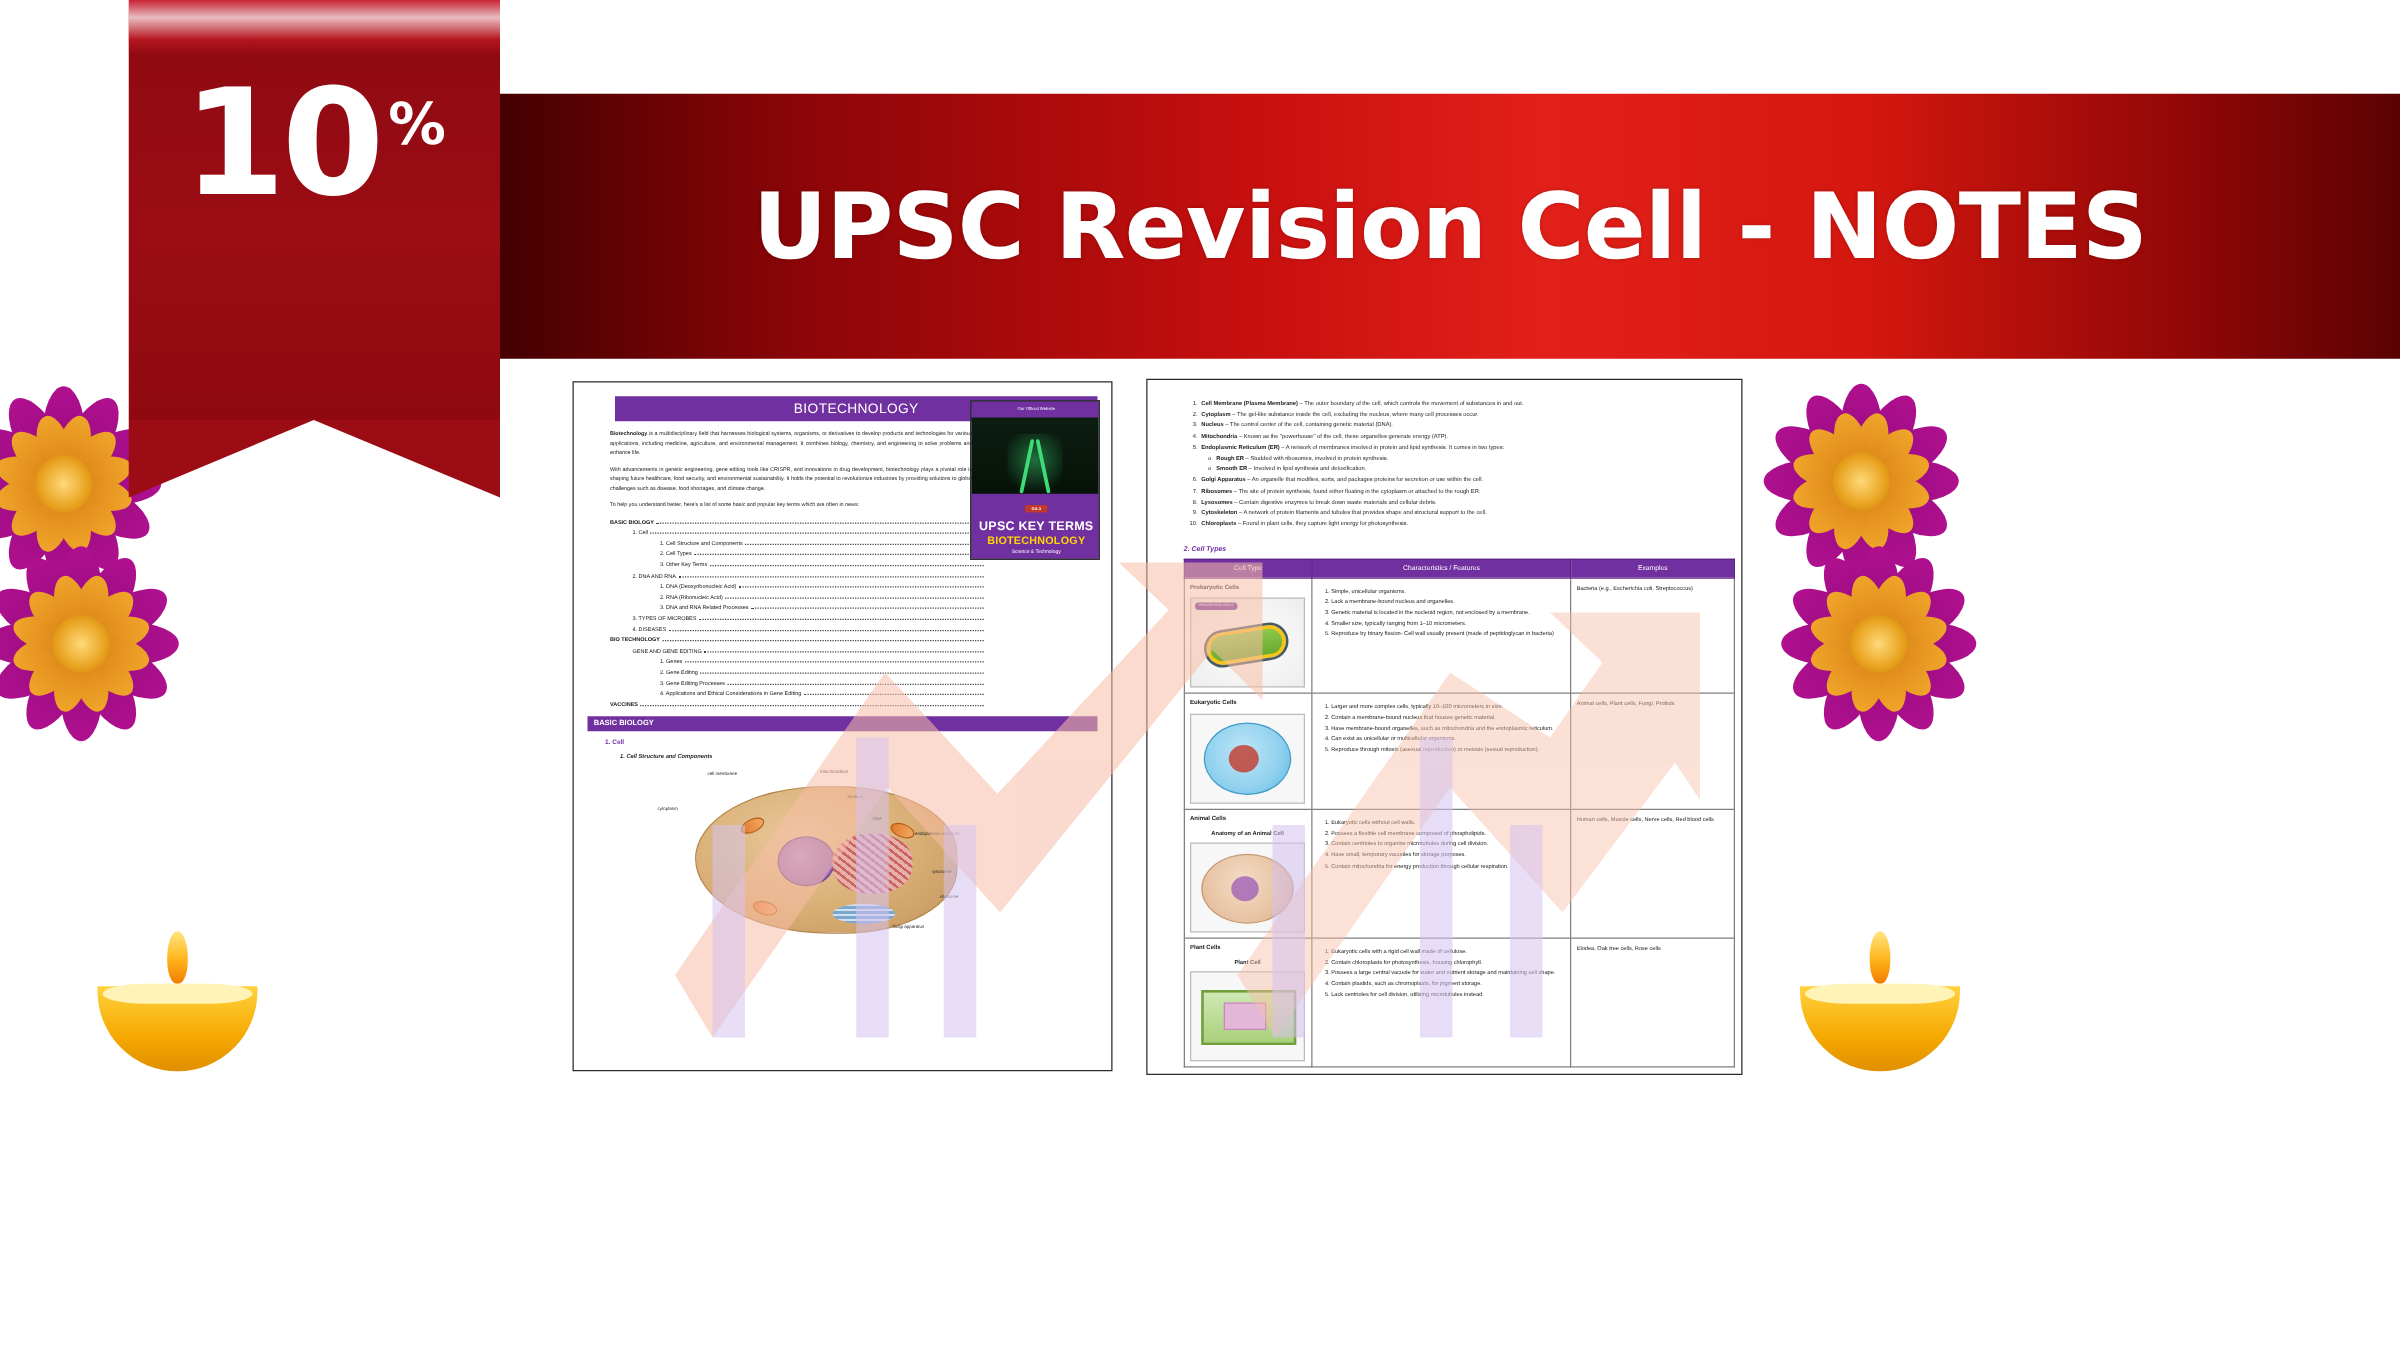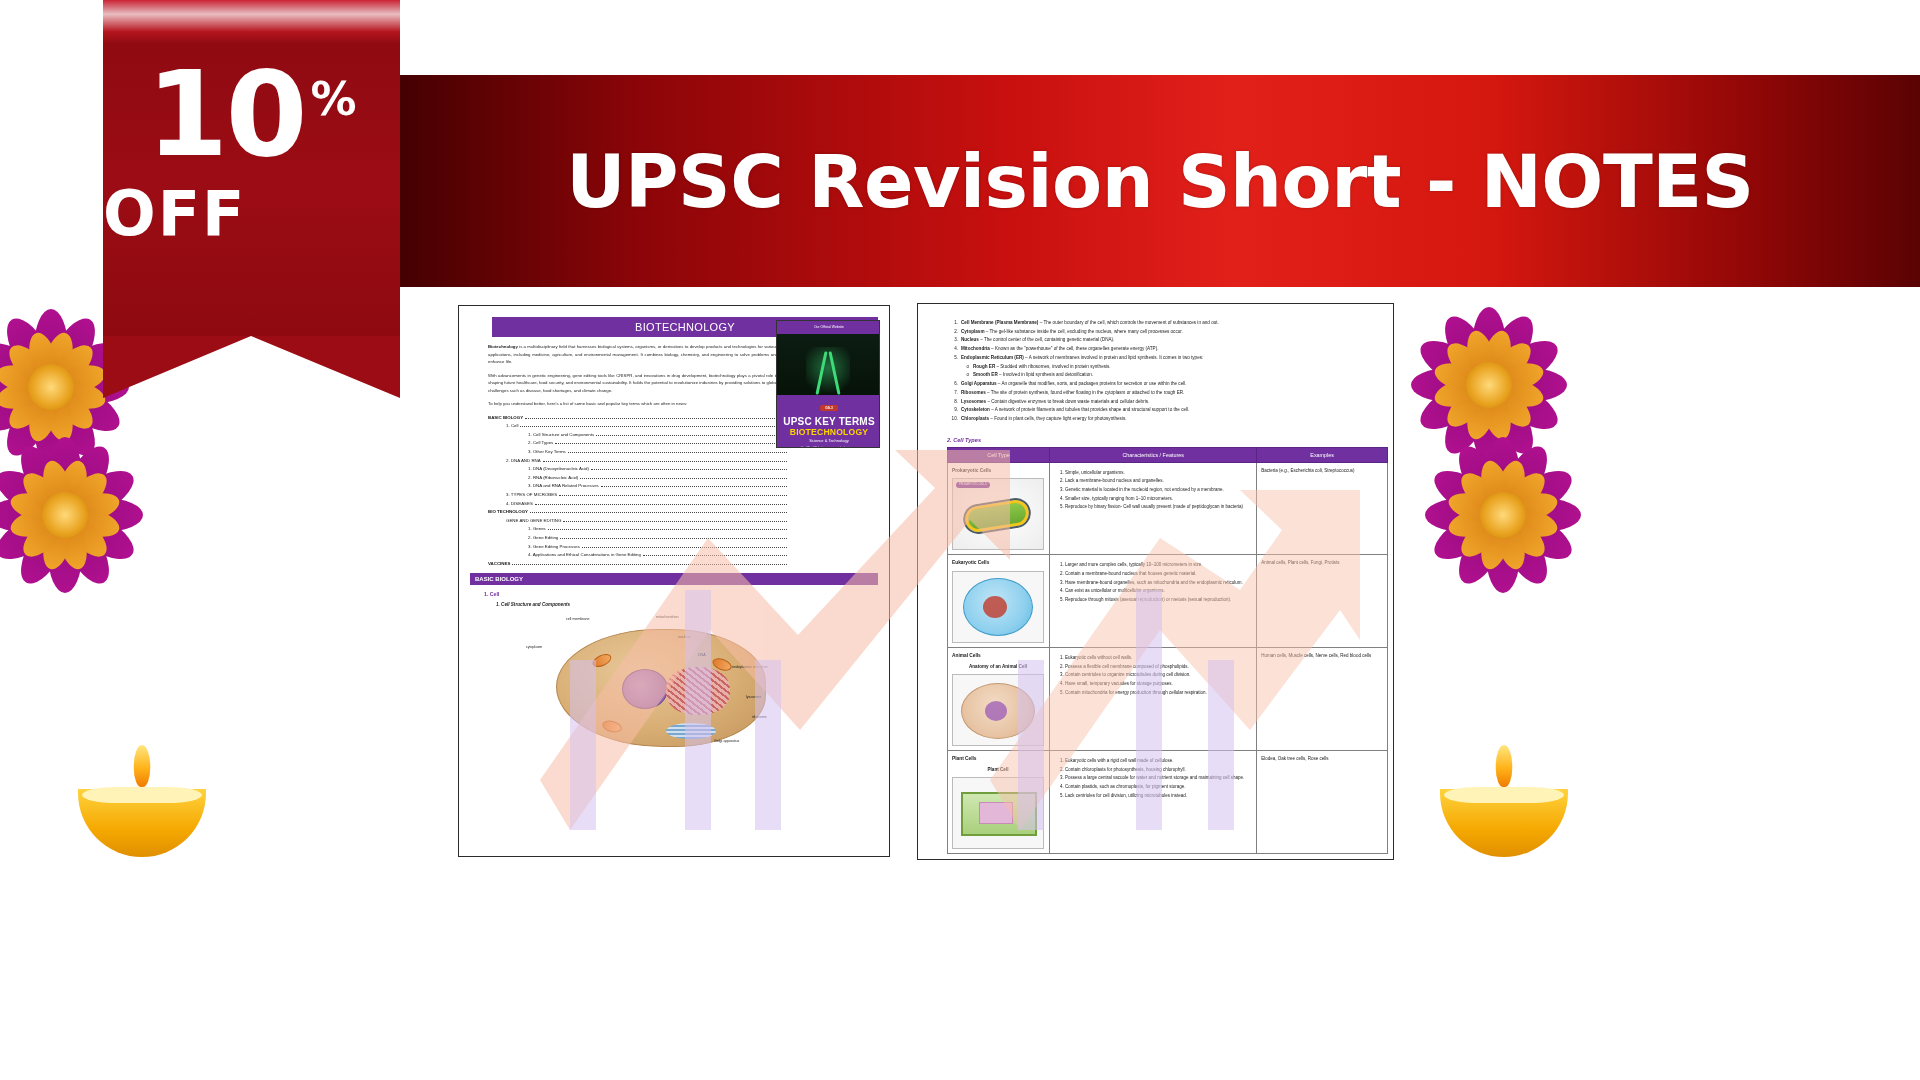--- a/index.html
+++ b/index.html
@@ -303,33 +303,32 @@
 
   
   .arrow-wm { position: absolute; z-index: 9; pointer-events: none; }
 </style>
 </head>
 <body>
 
 <div class="top-strip"></div>
 
 <div class="header-bar">
-  <div class="header-title">UPSC Revision Short - NOTES</div>
+  <div class="header-title">UPSC Revision Cell - NOTES</div>
 </div>
 
 <div class="ribbon">
   <div class="ribbon-body"></div>
   <div class="ribbon-notch"></div>
   <div class="ribbon-gloss"></div>
   <div class="ribbon-inner">
     <div class="pct-row">
       <span class="pct-num">10</span>
       <span class="pct-sign">%</span>
     </div>
-    <div class="off-word">OFF</div>
   </div>
 </div>
 
 <div class="mandala mandala-l1" id="m1">
     <div class="petal" style="transform: rotate(0deg);"></div>
     <div class="petal" style="transform: rotate(30deg);"></div>
     <div class="petal" style="transform: rotate(60deg);"></div>
     <div class="petal" style="transform: rotate(90deg);"></div>
     <div class="petal" style="transform: rotate(120deg);"></div>
     <div class="petal" style="transform: rotate(150deg);"></div>

